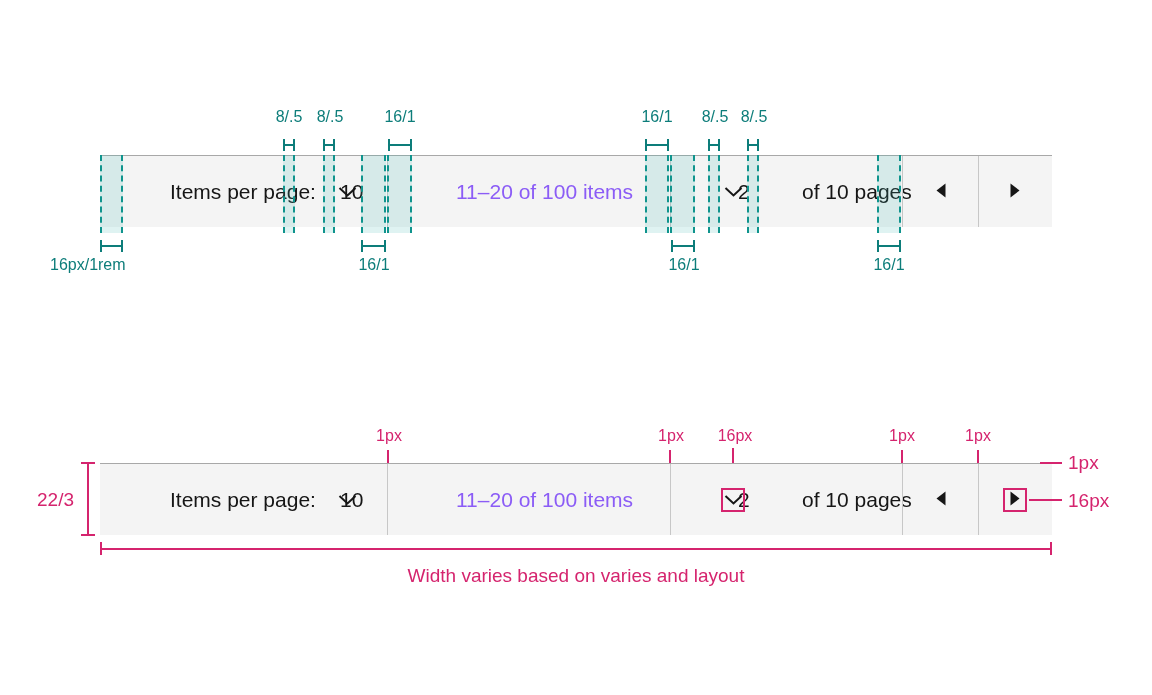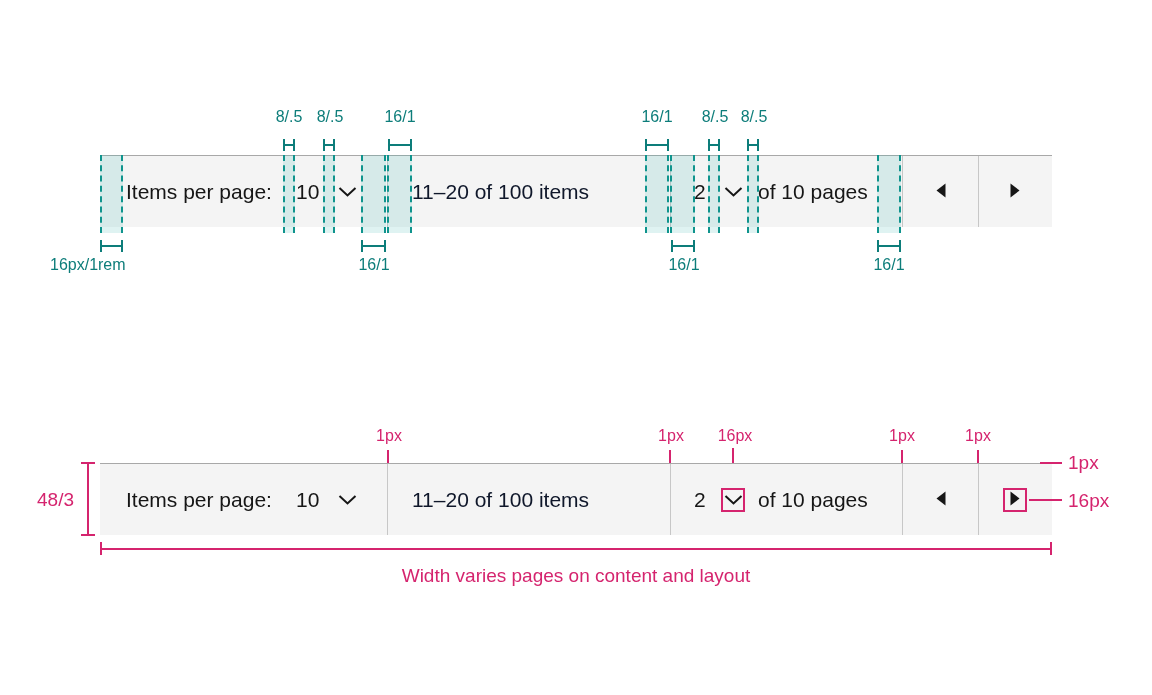--- a/index.html
+++ b/index.html
@@ -7,23 +7,23 @@
     position:relative;width:1152px;height:695px;background:#ffffff;overflow:hidden;
     font-family:"Liberation Sans","DejaVu Sans",sans-serif;
   }
   
   .pagbar{
     position:absolute;left:100px;width:952px;height:72px;
     background:#f4f4f4;border-top:1px solid #a8a8a8;box-sizing:border-box;
   }
   .pagbar .txt{
     position:absolute;top:0;height:100%;display:flex;align-items:center;
-    font-size:21px;color:#161616;white-space:nowrap;
-  }
-  .pagbar .muted{color:#0f172a;}
+    font-size:21px;color:#161616;white-space:nowrap;margin-left:44px;
+  }
+  .pagbar .muted{color:#8b5cf6;}
   .pagbar .divider{position:absolute;top:0;bottom:0;width:1px;background:#c7c7c7;}
   .pagbar .chev{
     position:absolute;top:0;height:100%;width:24px;display:flex;
     align-items:center;justify-content:center;
   }
   .pagbar .navbtn{
     position:absolute;top:0;height:100%;display:flex;align-items:center;justify-content:center;
     background:transparent;border:none;padding:0;margin:0;cursor:pointer;
   }
   
@@ -186,18 +186,18 @@
 
   <div class="hbox" style="left:721px;top:488px"></div>
   <div class="hbox" style="left:1003px;top:488px"></div>
 
   <div class="leader-h" style="left:1040px;top:462px;width:22px"></div>
   <div class="rlabel pink" style="left:1068px;top:452px">1px</div>
   <div class="leader-h" style="left:1029px;top:499px;width:33px"></div>
   <div class="rlabel pink" style="left:1068px;top:490px">16px</div>
 
   <div class="mv pink" style="left:81px;top:462px;height:74px"></div>
-  <div class="rlabel pink" style="left:18px;top:489px;width:56px;text-align:right">48/3</div>
+  <div class="rlabel pink" style="left:18px;top:489px;width:56px;text-align:right">22/3</div>
 
   <div class="wline pink" style="left:100px;top:542px;width:952px"></div>
-  <div class="caption pink" style="left:100px;top:565px;width:952px">Width varies pages on content and layout</div>
+  <div class="caption pink" style="left:100px;top:565px;width:952px">Width varies based on varies and layout</div>
 
 </div>
 
 </body></html>

